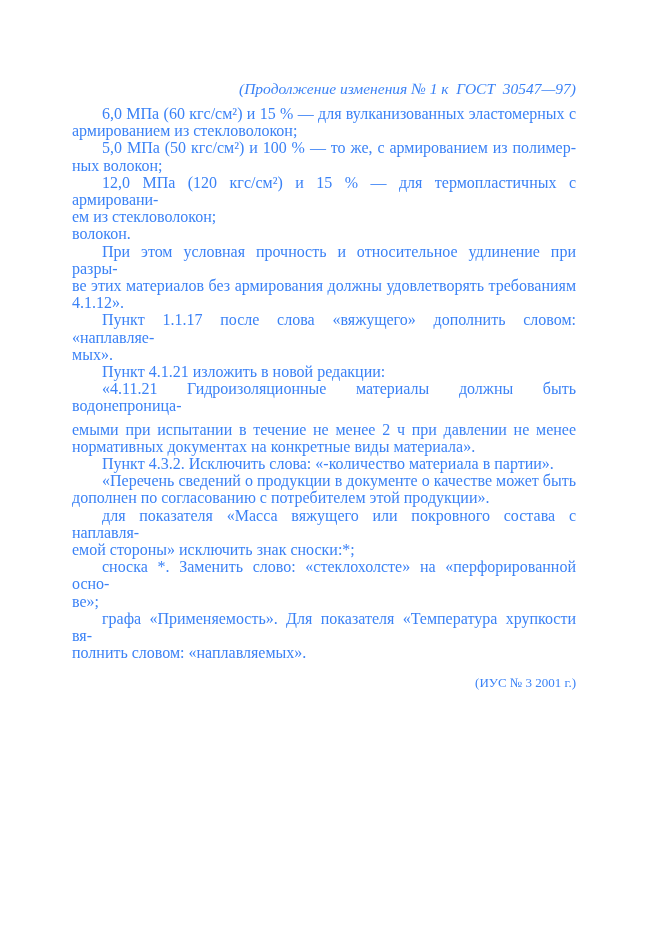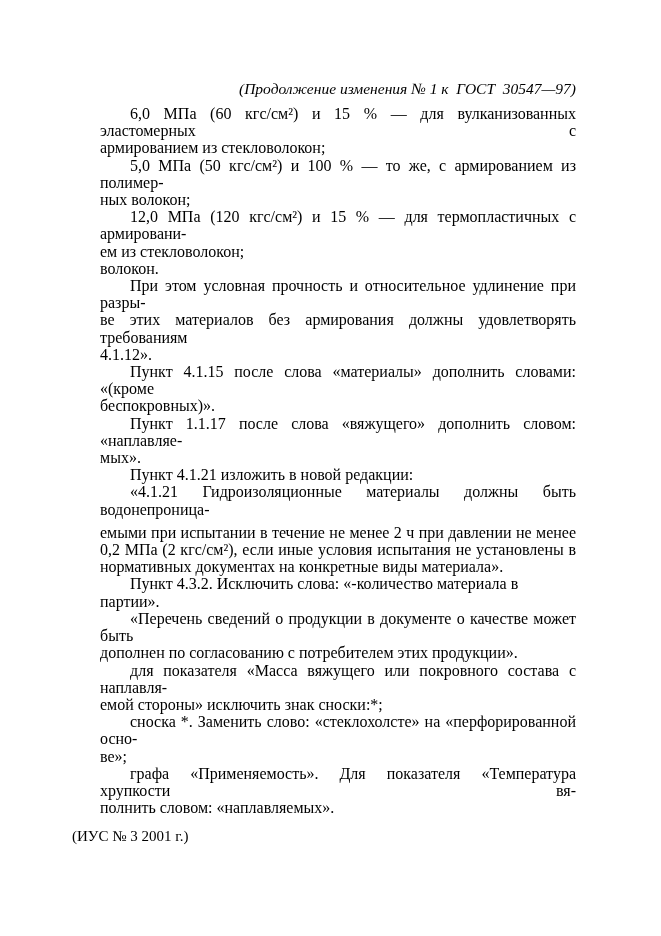--- a/index.html
+++ b/index.html
@@ -8,21 +8,21 @@
     background: #e8e8e8;
   }
   .sheet {
     position: relative;
     width: 661px;
     height: 936px;
     margin: 0 auto;
     background: #ffffff;
     overflow: hidden;
     font-family: "Liberation Serif", "DejaVu Serif", serif;
-    color: #000000;
+    color: #3b82f6;
   }
   .page-header {
     position: absolute;
     top: 80px;
     left: 72px;
     width: 504px;
     text-align: right;
     font-style: italic;
     font-size: 15.5px;
     line-height: 18px;
@@ -31,30 +31,30 @@
   .text-block {
     position: absolute;
     top: 105px;
     left: 72px;
     width: 504px;
     font-size: 16px;
     line-height: 17.2px;
   }
   .para { margin: 0; }
   .para.gap { margin-top: 6px; }
-  .line { white-space: normal; margin-left: 28px; }
+  .line { white-space: normal; }
   .line.j {
     text-align: justify;
     text-align-last: justify;
   }
   .line.ind { text-indent: 30px; }
   .publication-note {
     margin-top: 12px;
-    text-align: left;
-    font-size: 15px;
+    text-align: right;
+    font-size: 13px;
   }
 </style>
 </head>
 <body>
 
 <div class="sheet">
   <div class="page-header">(Продолжение изменения № 1 к  ГОСТ  30547—97)</div>
 
   <div class="text-block">
 
@@ -72,44 +72,39 @@
       </div>
       <div class="para">
         <div class="line">волокон.</div>
       </div>
       <div class="para">
         <div class="line j ind">При этом условная прочность и относительное удлинение при разры-</div>
         <div class="line j">ве этих материалов без армирования должны удовлетворять требованиям</div>
         <div class="line">4.1.12».</div>
       </div>
       <div class="para">
-        <div class="line j ind">Пункт 4.1.15 после слова «материалы» дополнить словами: «(кроме</div>
-        <div class="line">беспокровных)».</div>
-      </div>
-      <div class="para">
         <div class="line j ind">Пункт 1.1.17 после слова «вяжущего» дополнить словом: «наплавляе-</div>
         <div class="line">мых».</div>
       </div>
       <div class="para">
         <div class="line ind">Пункт 4.1.21 изложить в новой редакции:</div>
       </div>
       <div class="para">
-        <div class="line j ind">«4.1.21 Гидроизоляционные материалы должны быть водонепроница-</div>
+        <div class="line j ind">«4.11.21 Гидроизоляционные материалы должны быть водонепроница-</div>
       </div>
       <div class="para gap">
         <div class="line j">емыми при  испытании  в  течение не менее 2 ч при давлении не менее</div>
-        <div class="line j">0,2 МПа (2 кгс/см²), если иные условия испытания не установлены в</div>
         <div class="line">нормативных документах на конкретные виды материала».</div>
       </div>
       <div class="para">
         <div class="line ind">Пункт 4.3.2. Исключить слова: «-количество материала в партии».</div>
       </div>
       <div class="para">
         <div class="line j ind">«Перечень сведений о продукции в документе о качестве может быть</div>
-        <div class="line">дополнен по согласованию с потребителем этих продукции».</div>
+        <div class="line">дополнен по согласованию с потребителем этой продукции».</div>
       </div>
       <div class="para">
         <div class="line j ind">для показателя «Масса вяжущего или покровного состава с наплавля-</div>
         <div class="line">емой стороны» исключить знак сноски:*;</div>
       </div>
       <div class="para">
         <div class="line j ind">сноска *. Заменить слово: «стеклохолсте» на «перфорированной осно-</div>
         <div class="line">ве»;</div>
       </div>
       <div class="para">

